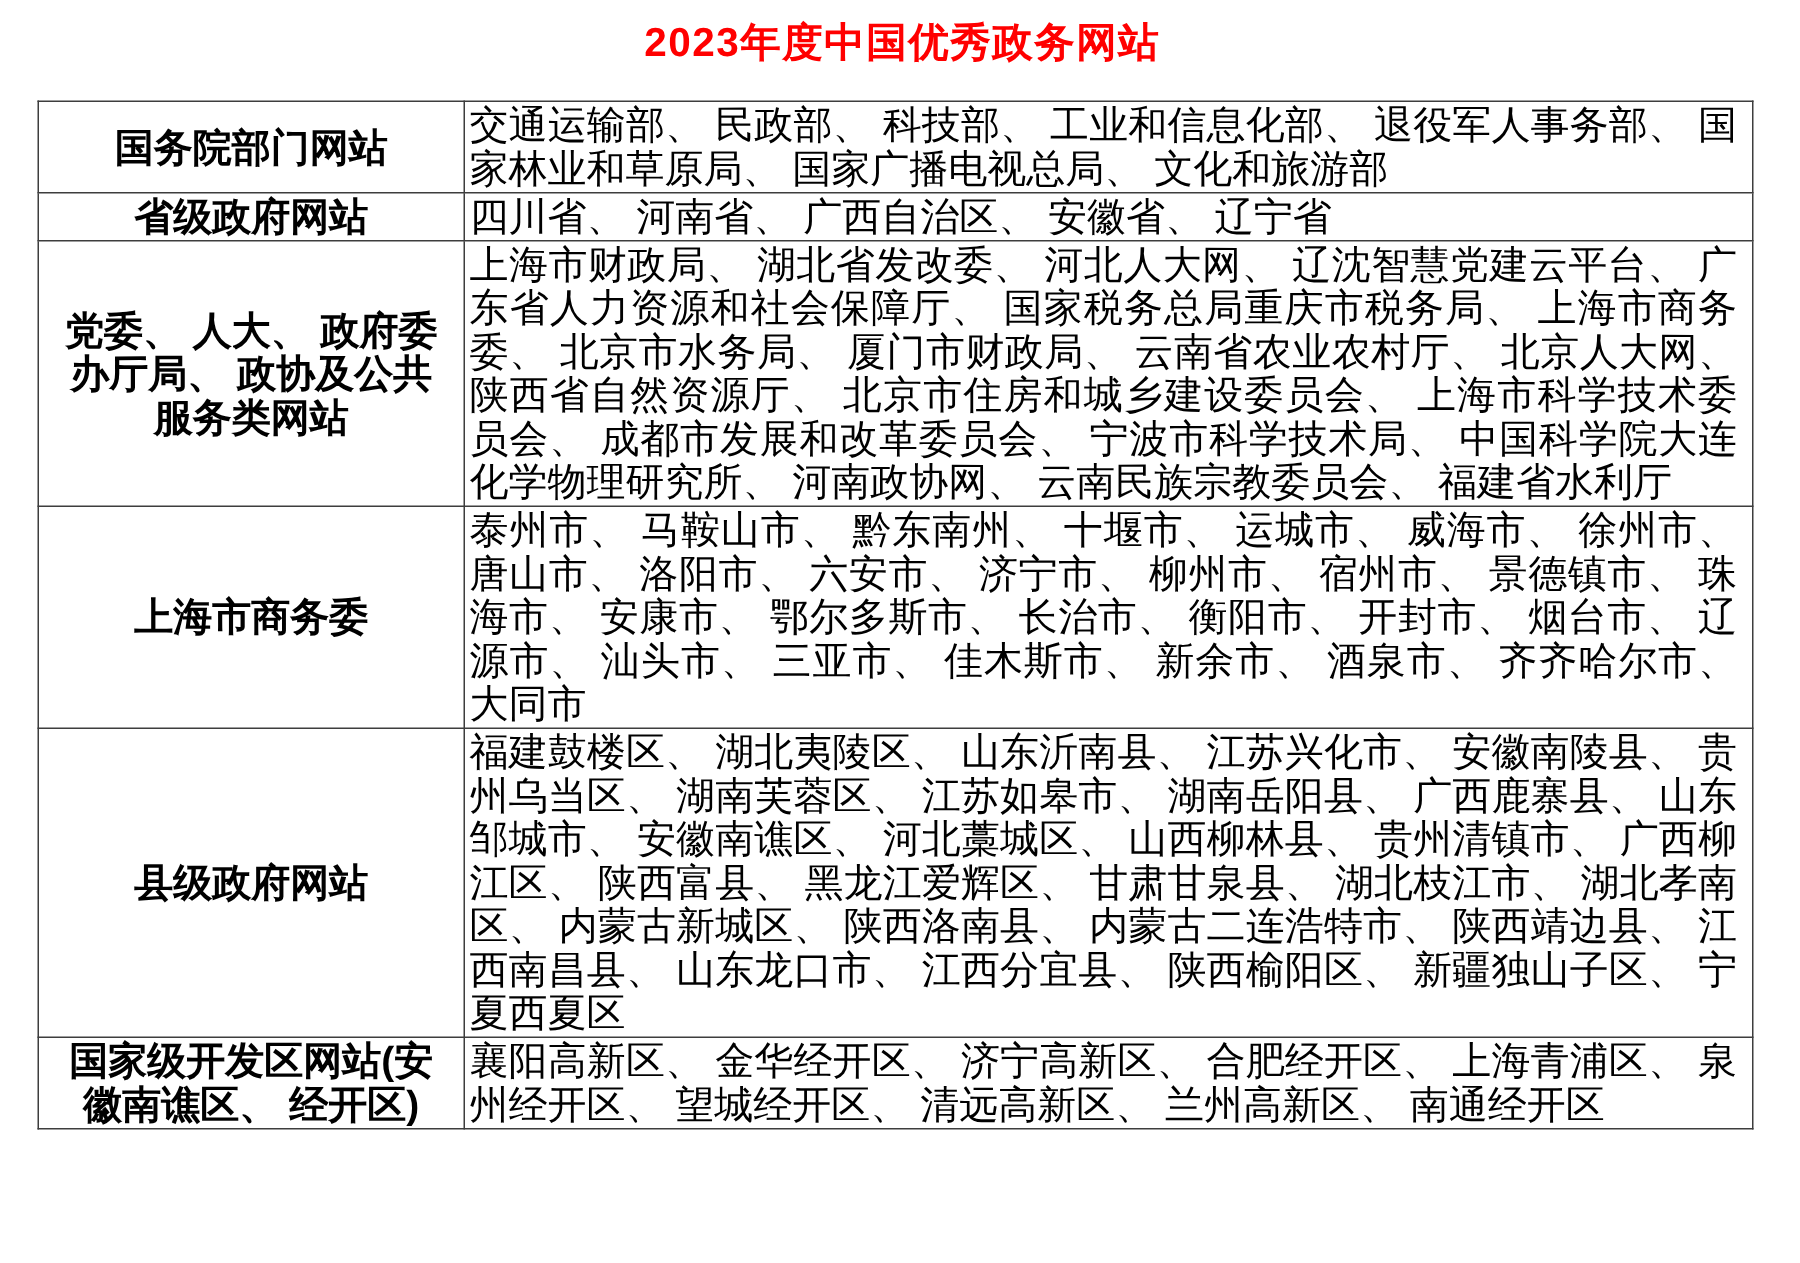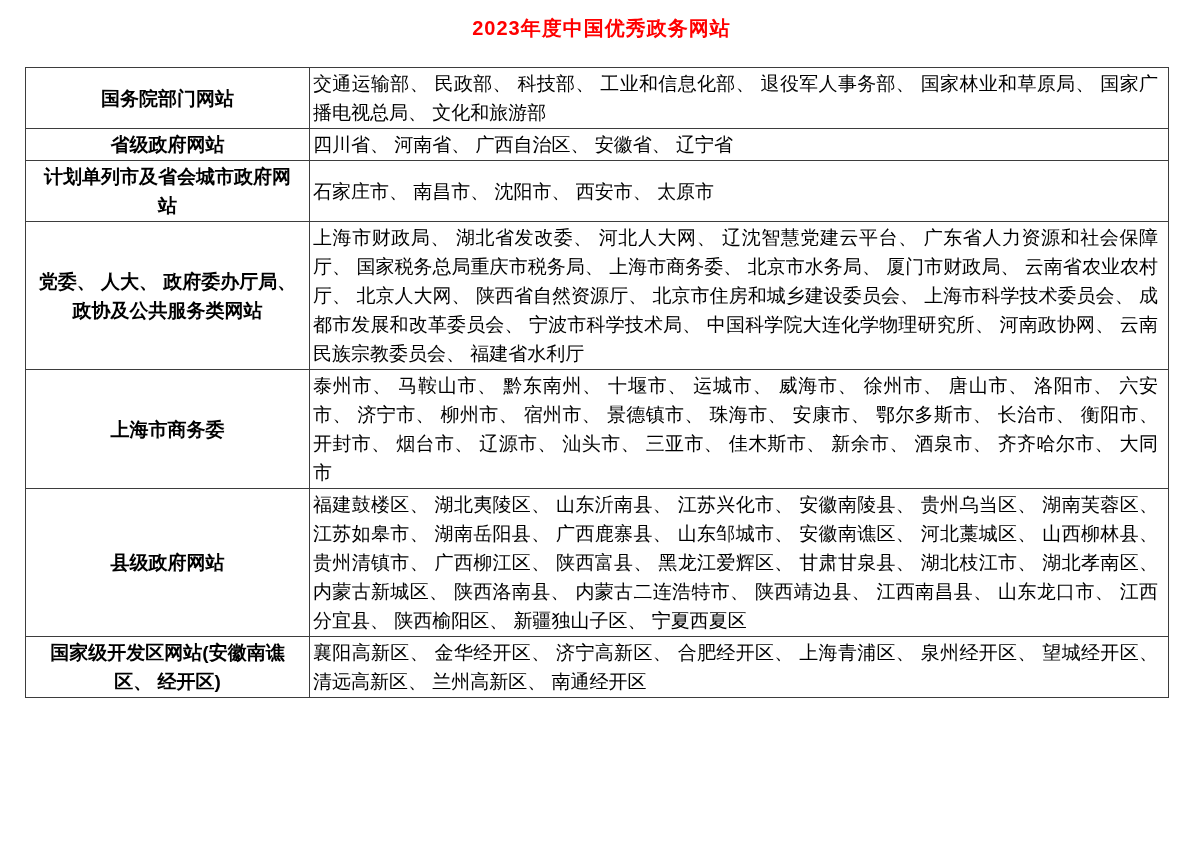--- a/index.html
+++ b/index.html
@@ -15,32 +15,32 @@
     box-sizing: border-box;
     padding-top: 13px;
     background: #ffffff;
     overflow: hidden;
   }
   .title {
     width: 1143px;
     margin: 0 0 0 30px;
     text-align: center;
     color: #ff0000;
-    font-size: 20px;
+    font-size: 27px;
     font-weight: bold;
     line-height: 30px;
     letter-spacing: 1px;
   }
   .award-table {
     display: table;
     border-collapse: collapse;
     table-layout: fixed;
     width: 1143px;
     margin: 24px 0 0 25px;
-    font-size: 19px;
+    font-size: 26px;
     line-height: 29px;
   }
   .tr { display: table-row; }
   .th, .td {
     display: table-cell;
     border: 1.5px solid #3d3d3d;
     vertical-align: middle;
     box-sizing: border-box;
   }
   .th {
@@ -66,24 +66,20 @@
     <div class="tr">
       <div class="th">国务院部门网站</div>
       <div class="td">交通运输部、 民政部、 科技部、 工业和信息化部、 退役军人事务部、 国家林业和草原局、 国家广播电视总局、 文化和旅游部</div>
     </div>
 
     <div class="tr">
       <div class="th">省级政府网站</div>
       <div class="td">四川省、 河南省、 广西自治区、 安徽省、 辽宁省</div>
     </div>
 
-    <div class="tr">
-      <div class="th">计划单列市及省会城市政府网站</div>
-      <div class="td">石家庄市、 南昌市、 沈阳市、 西安市、 太原市</div>
-    </div>
 
     <div class="tr">
       <div class="th">党委、 人大、 政府委办厅局、 政协及公共服务类网站</div>
       <div class="td">上海市财政局、 湖北省发改委、 河北人大网、 辽沈智慧党建云平台、 广东省人力资源和社会保障厅、 国家税务总局重庆市税务局、 上海市商务委、 北京市水务局、 厦门市财政局、 云南省农业农村厅、 北京人大网、 陕西省自然资源厅、 北京市住房和城乡建设委员会、 上海市科学技术委员会、 成都市发展和改革委员会、 宁波市科学技术局、 中国科学院大连化学物理研究所、 河南政协网、 云南民族宗教委员会、 福建省水利厅</div>
     </div>
 
     <div class="tr">
       <div class="th">上海市商务委</div>
       <div class="td">泰州市、 马鞍山市、 黔东南州、 十堰市、 运城市、 威海市、 徐州市、 唐山市、 洛阳市、 六安市、 济宁市、 柳州市、 宿州市、 景德镇市、 珠海市、 安康市、 鄂尔多斯市、 长治市、 衡阳市、 开封市、 烟台市、 辽源市、 汕头市、 三亚市、 佳木斯市、 新余市、 酒泉市、 齐齐哈尔市、 大同市</div>
     </div>

